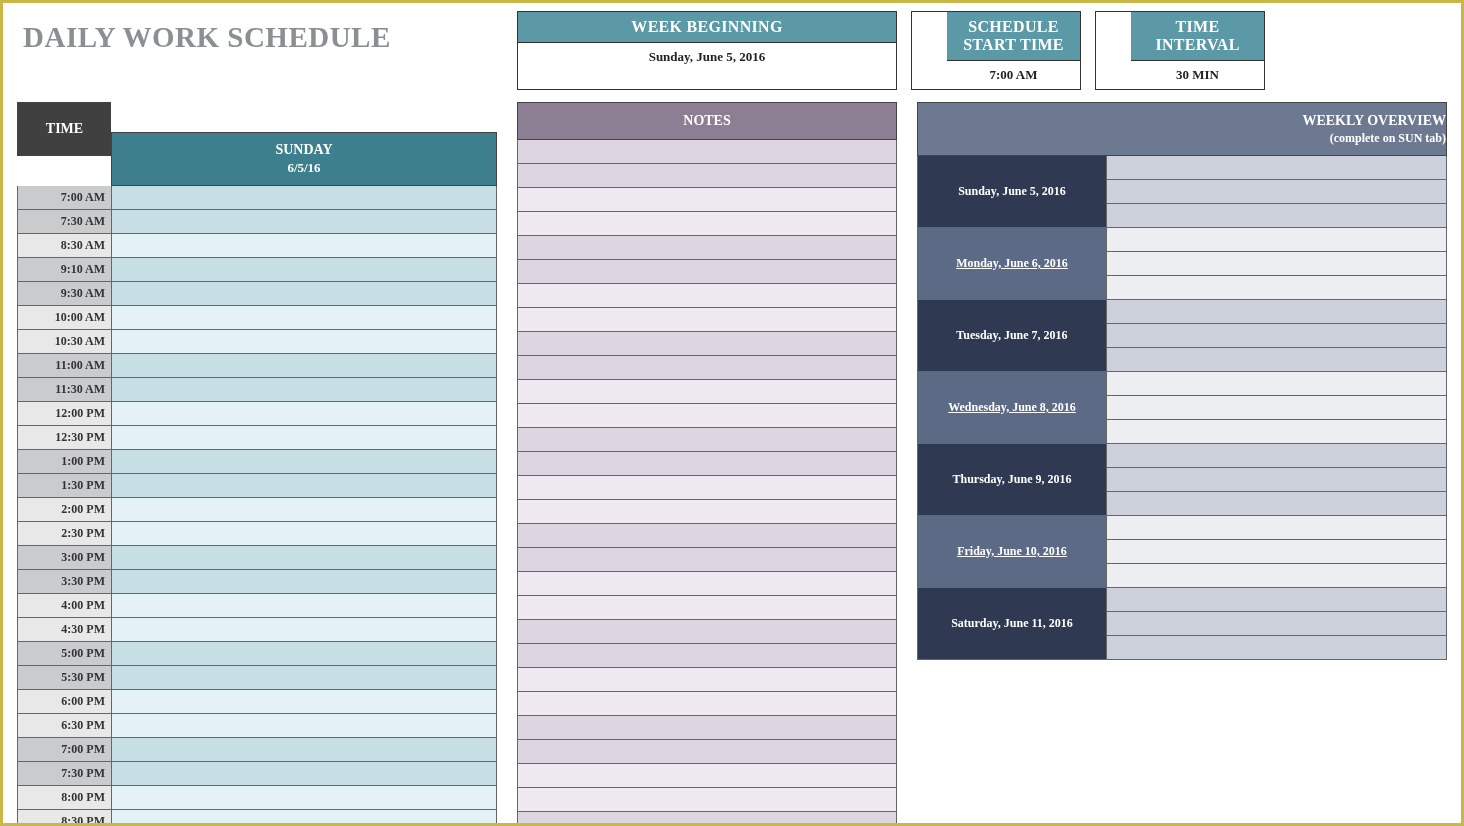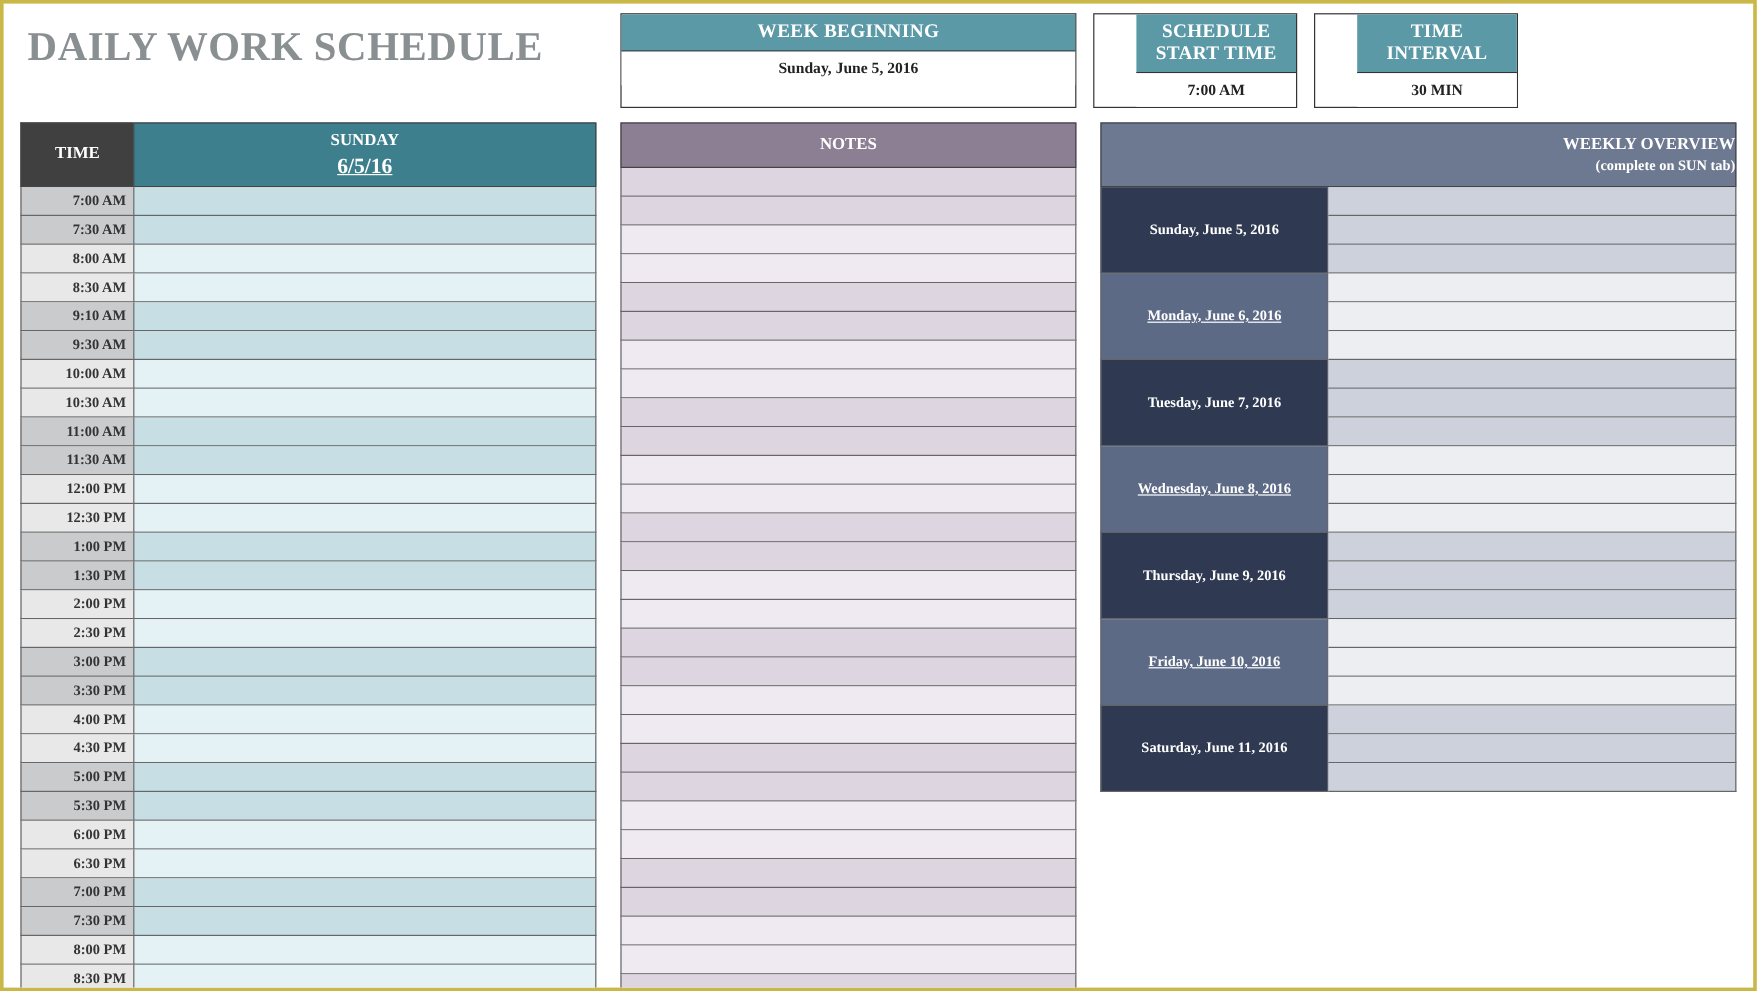--- a/index.html
+++ b/index.html
@@ -8,21 +8,21 @@
     background: #ffffff;
     border: 3px solid #c9b847;
     width: 1464px;
     height: 826px;
     overflow: hidden;
     padding: 8px 14px;
   }
   .top-row { display: flex; align-items: flex-start; gap: 20px; margin-bottom: 12px; }
   .page-title {
     color: #8a8f92;
-    font-size: 34px;
+    font-size: 29px;
     font-weight: bold;
     letter-spacing: 0.5px;
     padding: 10px 6px;
     flex: 0 0 480px;
   }
   .meta-boxes { display: flex; gap: 14px; flex: 1; }
   .meta-box { border: 1px solid #333; }
   .meta-box.wide { flex: 0 0 380px; }
   .meta-box.small { flex: 0 0 170px; padding-left: 35px; }
   .meta-head {
@@ -55,22 +55,22 @@
     font-weight: bold;
     text-align: center;
     border: 1px solid #444;
     display: flex;
     flex-direction: column;
     justify-content: center;
     font-size: 14px;
     height: 54px;
   }
   .th.time { flex: 0 0 94px; background: #404040; border-right: none; }
-  .th.day { flex: 1; }
-  .th.day .sub { font-size: 18px; font-weight: bold; margin-top: 2px; text-decoration: underline; }
+  .th.day { flex: 1; margin-top: 30px; }
+  .th.day .sub { font-size: 13px; font-weight: bold; margin-top: 2px; }
 
   .sched-row { display: flex; }
   .cell {
     border: 1px solid #666;
     border-top: none;
     height: 24px;
     font-size: 12px;
     display: flex;
     align-items: center;
   }
@@ -177,24 +177,20 @@
     <div id="sched-body">
         <div class="sched-row">
           <div class="cell time band">7:00 AM</div>
           <div class="cell task band"></div>
         </div>
         <div class="sched-row">
           <div class="cell time band">7:30 AM</div>
           <div class="cell task band"></div>
         </div>
         <div class="sched-row">
-          <div class="cell time">8:00 AM</div>
-          <div class="cell task"></div>
-        </div>
-        <div class="sched-row">
           <div class="cell time">8:30 AM</div>
           <div class="cell task"></div>
         </div>
         <div class="sched-row">
           <div class="cell time band">9:10 AM</div>
           <div class="cell task band"></div>
         </div>
         <div class="sched-row">
           <div class="cell time band">9:30 AM</div>
           <div class="cell task band"></div>

